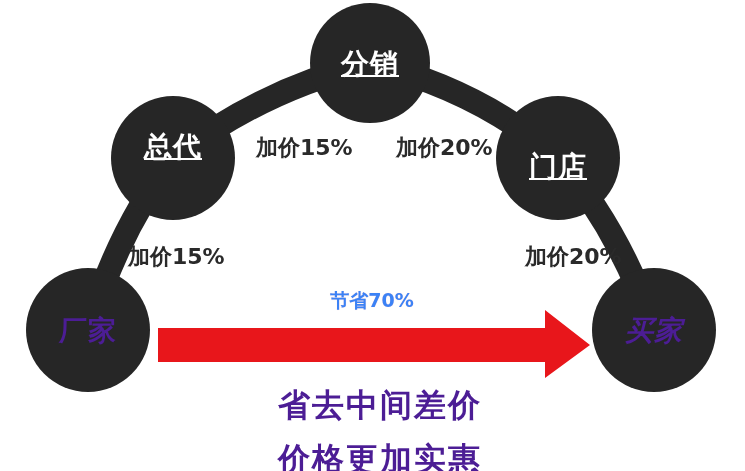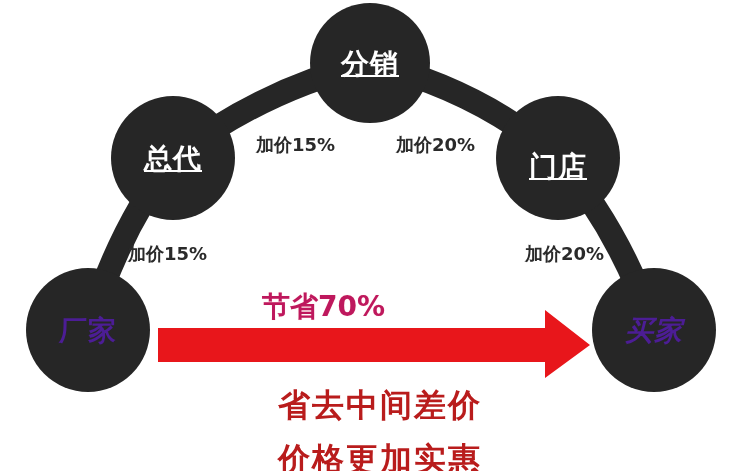--- a/index.html
+++ b/index.html
@@ -1,42 +1,42 @@
 <!DOCTYPE html>
 <html><head>
 <meta charset="utf-8">
 <style>
   html, body { margin:0; padding:0; background:#ffffff; }
   body { width:745px; height:471px; position:relative; overflow:hidden; font-family:"DejaVu Sans", sans-serif; }
   svg.stage { position:absolute; left:0; top:0; }
   .node-label { position:absolute; width:124px; text-align:center; font-weight:bold; font-size:28px; letter-spacing:1px; }
   .node-label.white { color:#ffffff;text-decoration:underline; }
   .node-label.red { color:#4c1d95; }
-  .markup { position:absolute; font-weight:bold; font-size:18px; color:#2a2a2a; white-space:nowrap; }
-  .savings { position:absolute; left:262px; top:288px; width:220px; text-align:left; font-weight:bold; font-size:28px; color:#be185d; text-shadow:0 0 1px #ffd0d0; }
-  .slogan { position:absolute; left:240px; width:280px; text-align:center; font-weight:bold; font-size:32px; color:#b91c1c; letter-spacing:2px; line-height:34px; }
+  .markup { position:absolute; font-weight:bold; font-size:22px; color:#2a2a2a; white-space:nowrap; }
+  .savings { position:absolute; left:262px; top:288px; width:220px; text-align:center; font-weight:bold; font-size:19px; color:#3b82f6; text-shadow:0 0 1px #ffd0d0; }
+  .slogan { position:absolute; left:240px; width:280px; text-align:center; font-weight:bold; font-size:32px; color:#4c1d95; letter-spacing:2px; line-height:34px; }
 </style>
 </head>
 <body>
 
 <svg class="stage" width="745" height="471" viewBox="0 0 745 471">
 
   <path d="M 88 330 Q 118 230 173 158 Q 260 90 370 63 Q 480 90 558 158 Q 620 230 654 330" fill="none" stroke="#262626" stroke-width="24" stroke-linecap="round"></path>
 
   <circle cx="88" cy="330" r="62" fill="#262626"></circle>
   <circle cx="173" cy="158" r="62" fill="#262626"></circle>
   <circle cx="370" cy="63" r="60" fill="#262626"></circle>
   <circle cx="558" cy="158" r="62" fill="#262626"></circle>
   <circle cx="654" cy="330" r="62" fill="#262626"></circle>
 
   <polygon points="158,328 545,328 545,310 590,345 545,378 545,362 158,362" fill="#e8161b"></polygon>
 </svg>
 
 <div class="node-label red" style="left:26px; top:312px;">厂家</div>
-<div class="node-label white" style="left:111px; top:140px;">总代</div>
+<div class="node-label white" style="left:111px; top:128px;">总代</div>
 <div class="node-label white" style="left:308px; top:45px;">分销</div>
 <div class="node-label white" style="left:496px; top:148px;">门店</div>
 <div class="node-label red" style="left:592px; top:312px;font-style:italic;">买家</div>
 
 <div class="markup" style="left:128px; top:242px;">加价15%</div>
 <div class="markup" style="left:256px; top:133px;">加价15%</div>
 <div class="markup" style="left:396px; top:133px;">加价20%</div>
 <div class="markup" style="left:525px; top:242px;">加价20%</div>
 
 <div class="savings">节省70%</div>

